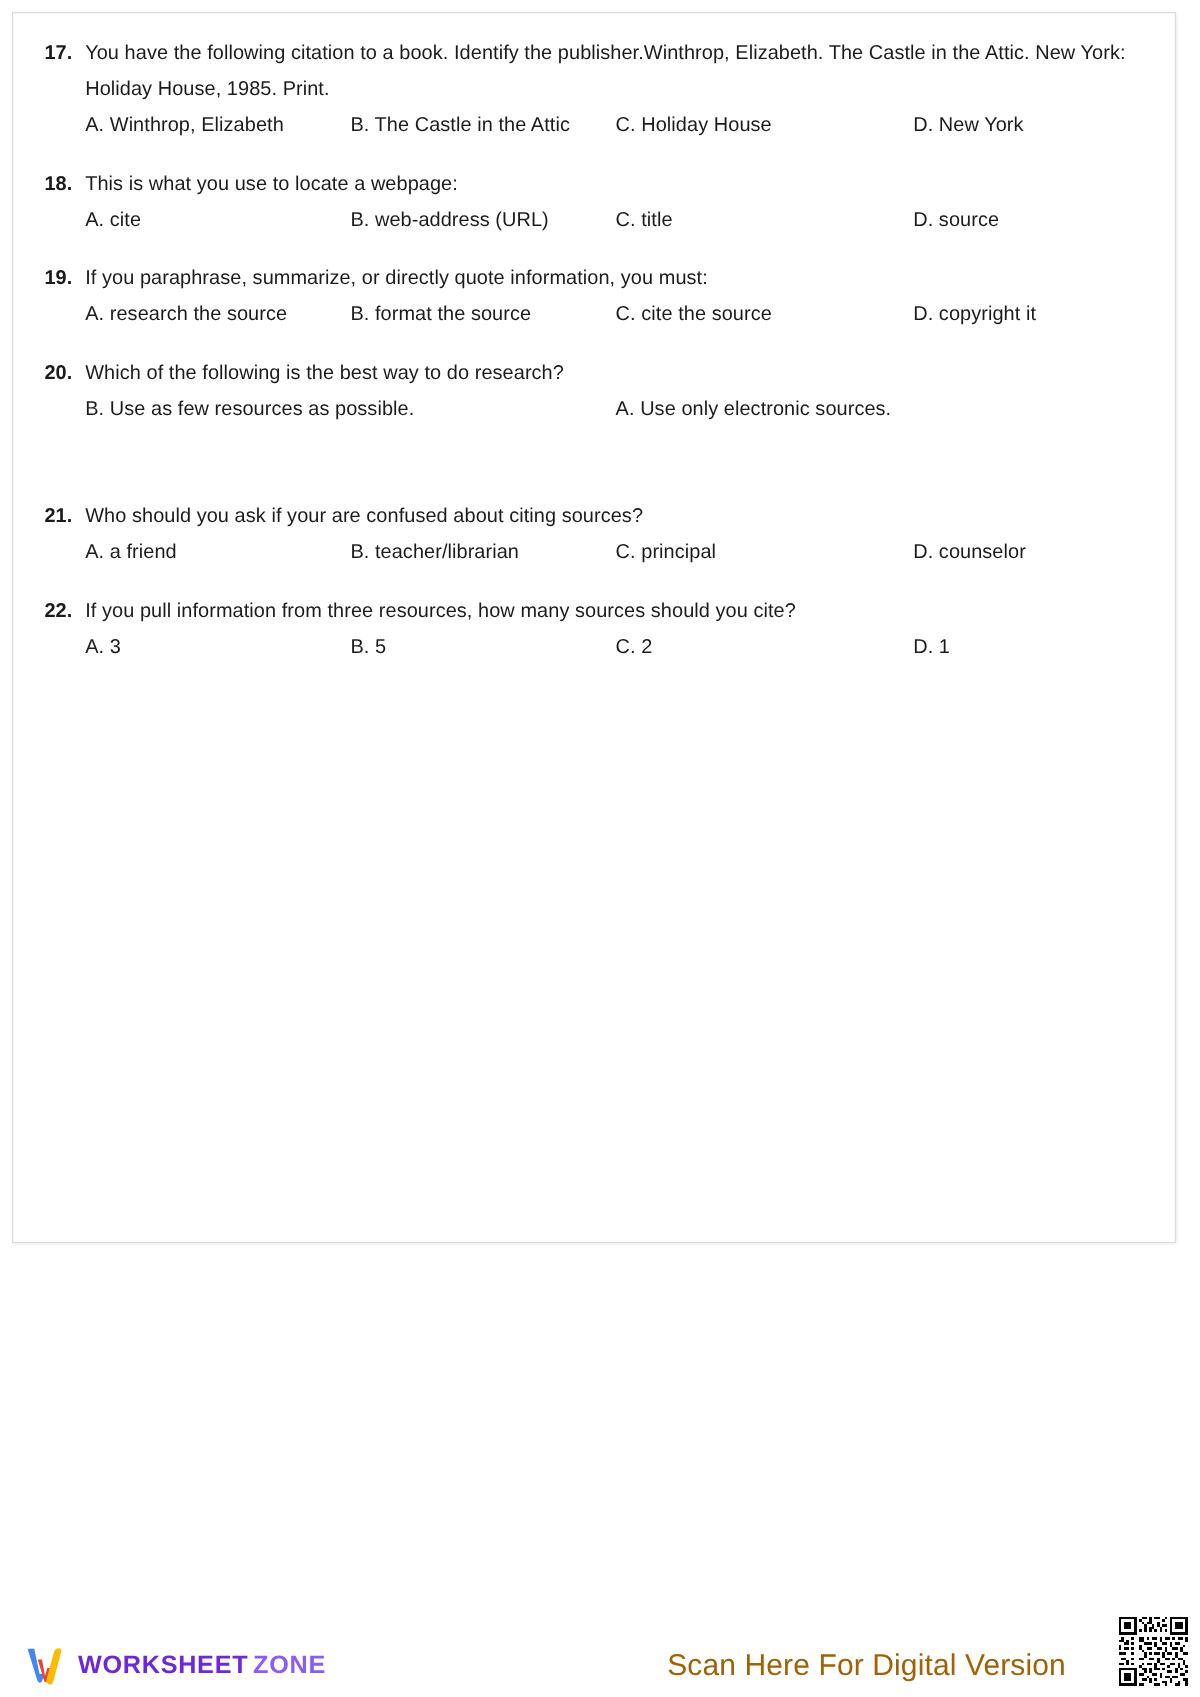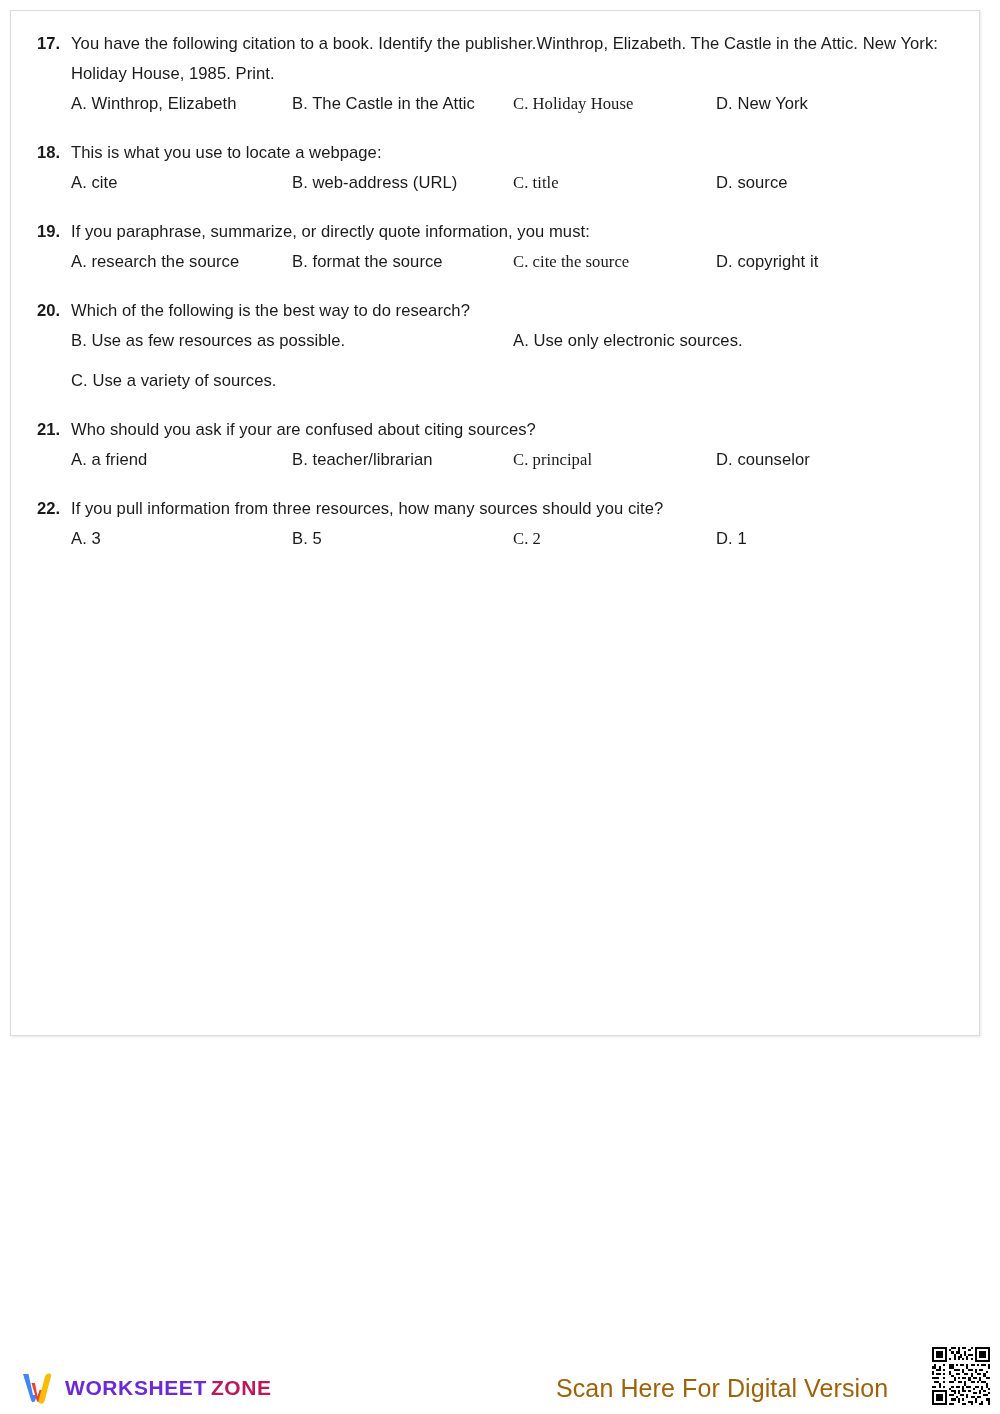--- a/index.html
+++ b/index.html
@@ -81,22 +81,22 @@
     position: absolute;
     top: 0;
     font-size: 16.6px;
     line-height: 30px;
     white-space: nowrap;
     letter-spacing: 0.06px;
   }
   
   .cols4 .opt:nth-child(1) { left: 0px; }
   .cols4 .opt:nth-child(2) { left: 221px; }
-  .cols4 .opt:nth-child(3) { left: 442px; font-family: Liberation Serif, serif; }
-  .cols4 .opt:nth-child(4) { left: 645px; }
+  .cols4 .opt:nth-child(3) { left: 442px; }
+  .cols4 .opt:nth-child(4) { left: 690px; }
   
   .cols2 .opt:nth-child(1) { left: 0px; }
   .cols2 .opt:nth-child(2) { left: 442px; }
 
   
   .footer {
     position: absolute;
     left: 0;
     top: 1362px;
     width: 1000px;
@@ -115,21 +115,21 @@
     height: 36px;
     display: block;
   }
   .brand-text {
     font-size: 21px;
     font-weight: bold;
     letter-spacing: 0.6px;
     white-space: nowrap;
   }
   .brand-worksheet { color: #6d28d9; }
-  .brand-zone { color: #be185d; margin-left: 4px; }
+  .brand-zone { color: #8b5cf6; margin-left: 4px; }
 
   .scan-label {
     position: absolute;
     left: 556px;
     top: 8px;
     font-size: 25px;
     color: #a16207;
     line-height: 36px;
     white-space: nowrap;
     letter-spacing: 0.1px;
@@ -195,21 +195,20 @@
         <div class="q-head">
           <span class="q-num">20.</span>
           <span class="q-text">Which of the following is the best way to do research?</span>
         </div>
         <div class="opts cols2">
           <div class="opt-row cols2">
             <span class="opt">B. Use as few resources as possible.</span>
             <span class="opt">A. Use only electronic sources.</span>
           </div>
           <div class="opt-row cols2">
-            <span class="opt">C. Use a variety of sources.</span>
           </div>
         </div>
       </div>
       <div class="q-block">
         <div class="q-head">
           <span class="q-num">21.</span>
           <span class="q-text">Who should you ask if your are confused about citing sources?</span>
         </div>
         <div class="opts cols4">
           <div class="opt-row cols4">

